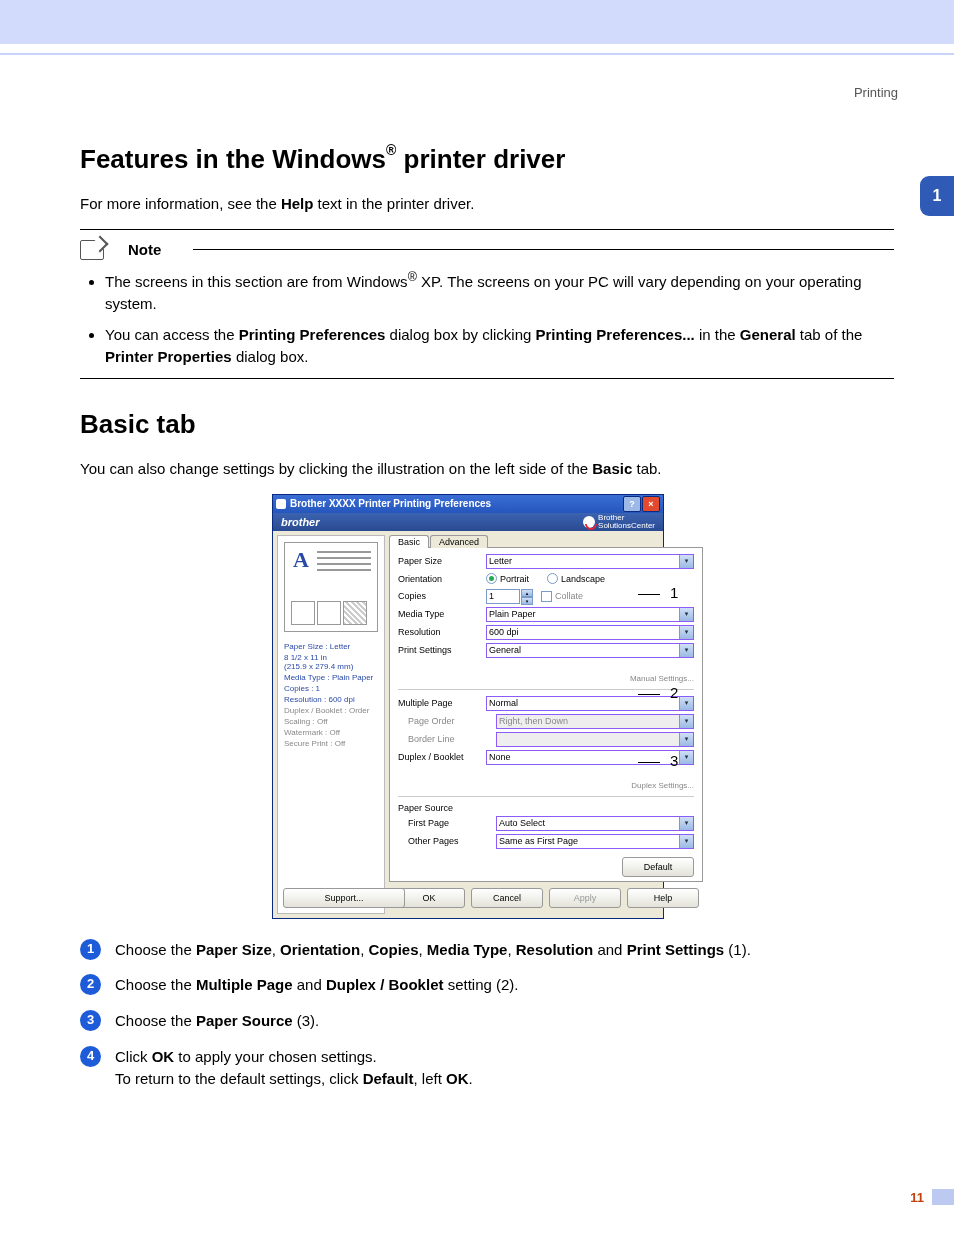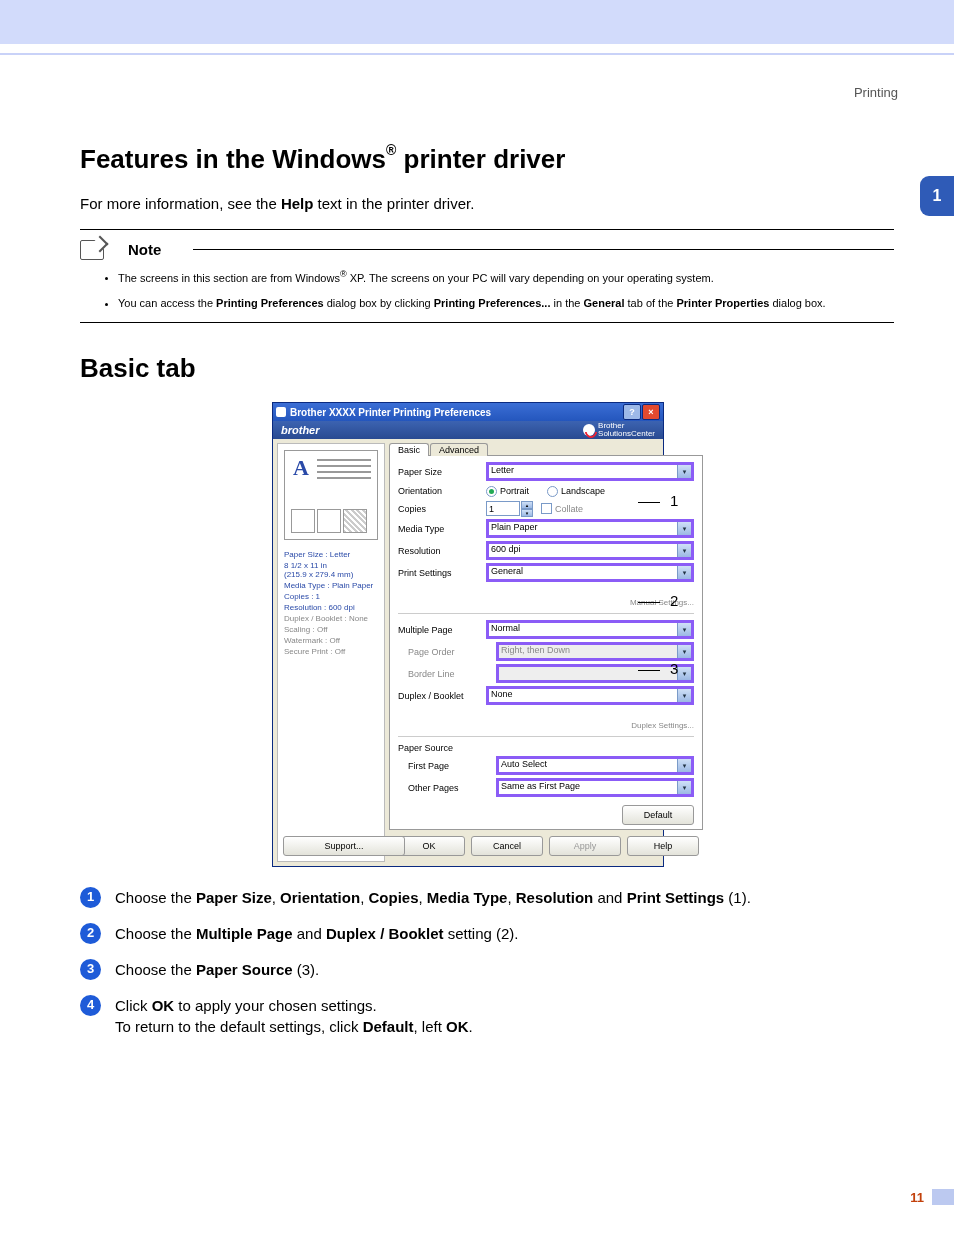--- a/index.html
+++ b/index.html
@@ -13,21 +13,21 @@
   h1 sup{font-size:14px;vertical-align:top;position:relative;top:-2px}
   h2{font-size:26px;font-weight:bold;margin:30px 0 18px 0}
   p{font-size:15px;line-height:1.45;margin:16px 0 14px 0}
   .thin-rule{height:1px;background:#000;margin:4px 0 10px 0}
   .note-head{display:flex;align-items:center;gap:24px;margin-bottom:0}
   .note-icon{width:22px;height:18px;border:1px solid #555;position:relative;border-radius:2px}
   .note-icon::before{content:"";position:absolute;right:-3px;top:-3px;width:10px;height:10px;border-right:2px solid #555;border-top:2px solid #555;transform:rotate(45deg);background:#fff}
   .note-title{font-weight:bold;font-size:15px}
   .note-rule{flex:1;height:1px;background:#000;margin-left:8px}
   ul.note-list{margin:8px 0 0 14px;padding:0}
-  ul.note-list li{font-size:11px;line-height:1.45;margin-bottom:10px;list-style:disc;margin-left:24px}
+  ul.note-list li{font-size:15px;line-height:1.45;margin-bottom:10px;list-style:disc;margin-left:11px}
   .dlg-wrap{position:relative;width:430px;margin:12px auto 20px auto}
   .dialog{width:390px;border:1px solid #0a2a80;font-size:9px;color:#000;background:#0369a1;font-family:Tahoma,Arial,sans-serif}
   .titlebar{height:18px;background:linear-gradient(#3b6ed5,#2456bd);color:#fff;display:flex;align-items:center;padding:0 3px;font-size:10px;font-weight:bold}
   .titlebar .ticon{width:10px;height:10px;background:#fff;margin-right:4px;border-radius:2px}
   .tbtns{margin-left:auto;display:flex;gap:1px}
   .tbtn{width:16px;height:14px;background:#9db9e8;color:#fff;display:flex;align-items:center;justify-content:center;font-size:9px;border:1px solid #0a2a80;border-radius:2px}
   .tbtn.close{background:#e24a2f}
   .brandbar{height:18px;background:linear-gradient(#3c63b1,#294a91);display:flex;align-items:center;padding:0 8px}
   .brandbar .brand{color:#fff;font-weight:bold;font-size:11px;font-style:italic}
   .brandbar .sc{margin-left:auto;color:#fff;font-size:8px;display:flex;align-items:center;gap:3px}
@@ -46,21 +46,21 @@
   .lp-line{margin-bottom:2px;white-space:nowrap}
   .lp-dim{color:#888}
   .right-pane{flex:1}
   .tabs{display:flex;margin-bottom:-1px}
   .tab{border:1px solid #999;border-bottom:none;background:#ece9d8;padding:1px 8px;font-size:9px;border-radius:3px 3px 0 0;margin-right:1px}
   .tab.active{background:#fff;position:relative;z-index:2}
   .panel{background:#fff;border:1px solid #999;padding:6px 8px 4px 8px}
   .row{display:flex;align-items:center;margin-bottom:3px;min-height:14px}
   .lbl{width:88px;font-size:9px}
   .lbl.ind{padding-left:10px;color:#888}
-  .combo{flex:1;height:13px;border:3px solid #8b5cf6;background:#fff;display:flex;padding:0 2px;font-size:9px;position:relative}
+  .combo{flex:1;height:13px;border:1px solid #8b5cf6;background:#fff;display:flex;align-items:center;padding:0 2px;font-size:9px;position:relative}
   .combo.dis{background:#eee;color:#888}
   .combo .dd{position:absolute;right:0;top:0;bottom:0;width:13px;background:linear-gradient(#cfe0f7,#9cb9e4);border-left:1px solid #7a9ac8;display:flex;align-items:center;justify-content:center;color:#234;font-size:7px}
   .radio{width:9px;height:9px;border:1px solid #7a9ac8;border-radius:50%;margin-right:3px;display:inline-flex;align-items:center;justify-content:center}
   .radio.on::after{content:"";width:5px;height:5px;background:#2a5;border-radius:50%}
   .chk{width:9px;height:9px;border:1px solid #7a9ac8;margin-right:3px;display:inline-block}
   .num{width:28px;height:13px;border:1px solid #7a9ac8;background:#fff;font-size:9px;padding:0 2px;display:flex;align-items:center}
   .spin{width:12px;height:15px;display:flex;flex-direction:column;margin-left:1px}
   .spin div{flex:1;background:linear-gradient(#cfe0f7,#9cb9e4);border:1px solid #7a9ac8;font-size:5px;display:flex;align-items:center;justify-content:center}
   .link-right{text-align:right;font-size:8px;color:#888;margin-top:16px}
   .hr{height:1px;background:#ccc;margin:6px 0}
@@ -104,20 +104,23 @@
       <li>
         <span>The screens in this section are from Windows</span><sup>®</sup><span> XP. The screens on your PC will vary depending on your operating system.</span>
       </li>
       <li>
         <span>You can access the </span><b>Printing Preferences</b><span> dialog box by clicking </span><b>Printing Preferences...</b><span> in the </span><b>General</b><span> tab of the </span><b>Printer Properties</b><span> dialog box.</span>
       </li>
     </ul>
     <div class="thin-rule"></div>
 
     <h2>Basic tab</h2>
+    <p>
+      <span>You can also change settings by clicking the illustration on the left side of the </span><b>Basic</b><span> tab.</span>
+    </p>
 
     <div class="dlg-wrap">
       <div class="dialog">
         <div class="titlebar">
           <span class="ticon"></span>
           <span>Brother XXXX  Printer Printing Preferences</span>
           <span class="tbtns">
             <span class="tbtn">?</span>
             <span class="tbtn close">×</span>
           </span>
@@ -141,21 +144,21 @@
               <span class="box bx1"></span>
                 <span class="box bx2"></span>
                 <span class="box bx3"></span>
             </div>
             <div class="lp-line">Paper Size : Letter</div>
             <div class="lp-line" style="white-space:pre-line">8 1/2 x 11 in
 (215.9 x 279.4 mm)</div>
             <div class="lp-line">Media Type : Plain Paper</div>
             <div class="lp-line">Copies : 1</div>
             <div class="lp-line">Resolution : 600 dpi</div>
-            <div class="lp-line lp-dim">Duplex / Booklet : None</div>
+            <div class="lp-line lp-dim">Duplex / Booklet : Order</div>
             <div class="lp-line lp-dim">Scaling : Off</div>
             <div class="lp-line lp-dim">Watermark : Off</div>
             <div class="lp-line lp-dim">Secure Print : Off</div>
           </div>
           <div class="right-pane">
             <div class="tabs">
               <div class="tab active">Basic</div>
               <div class="tab">Advanced</div>
             </div>
             <div class="panel">

